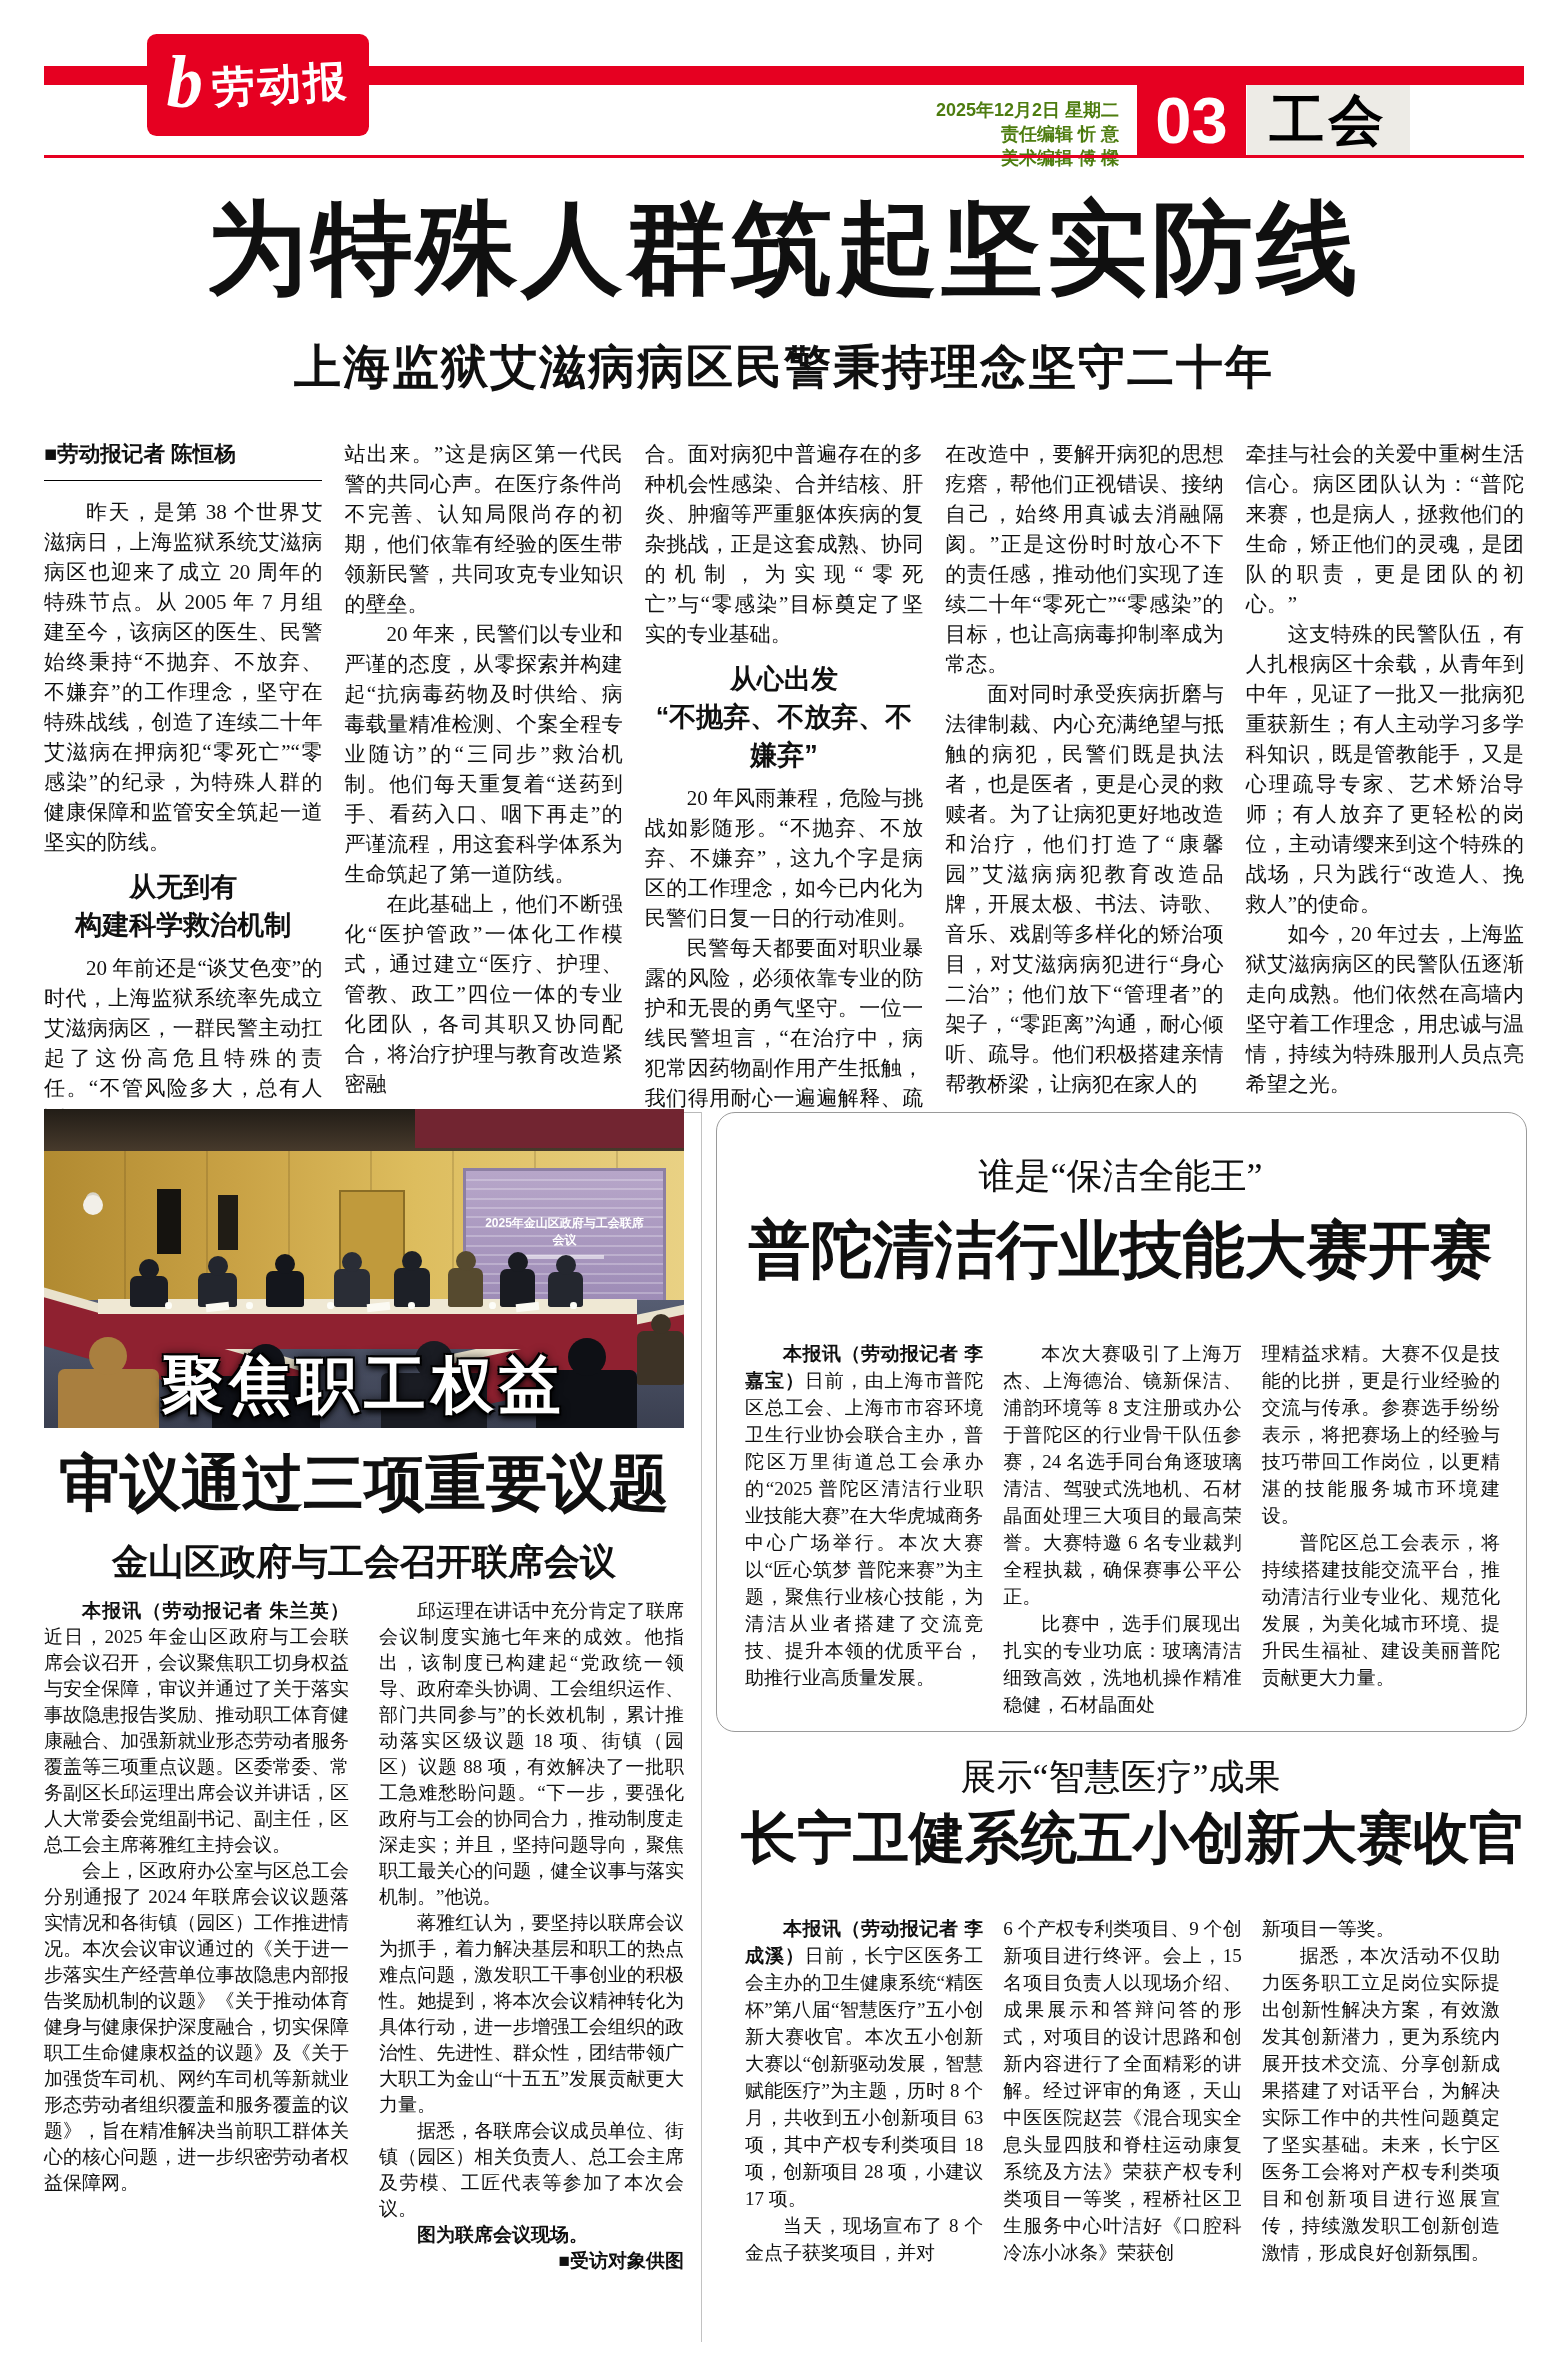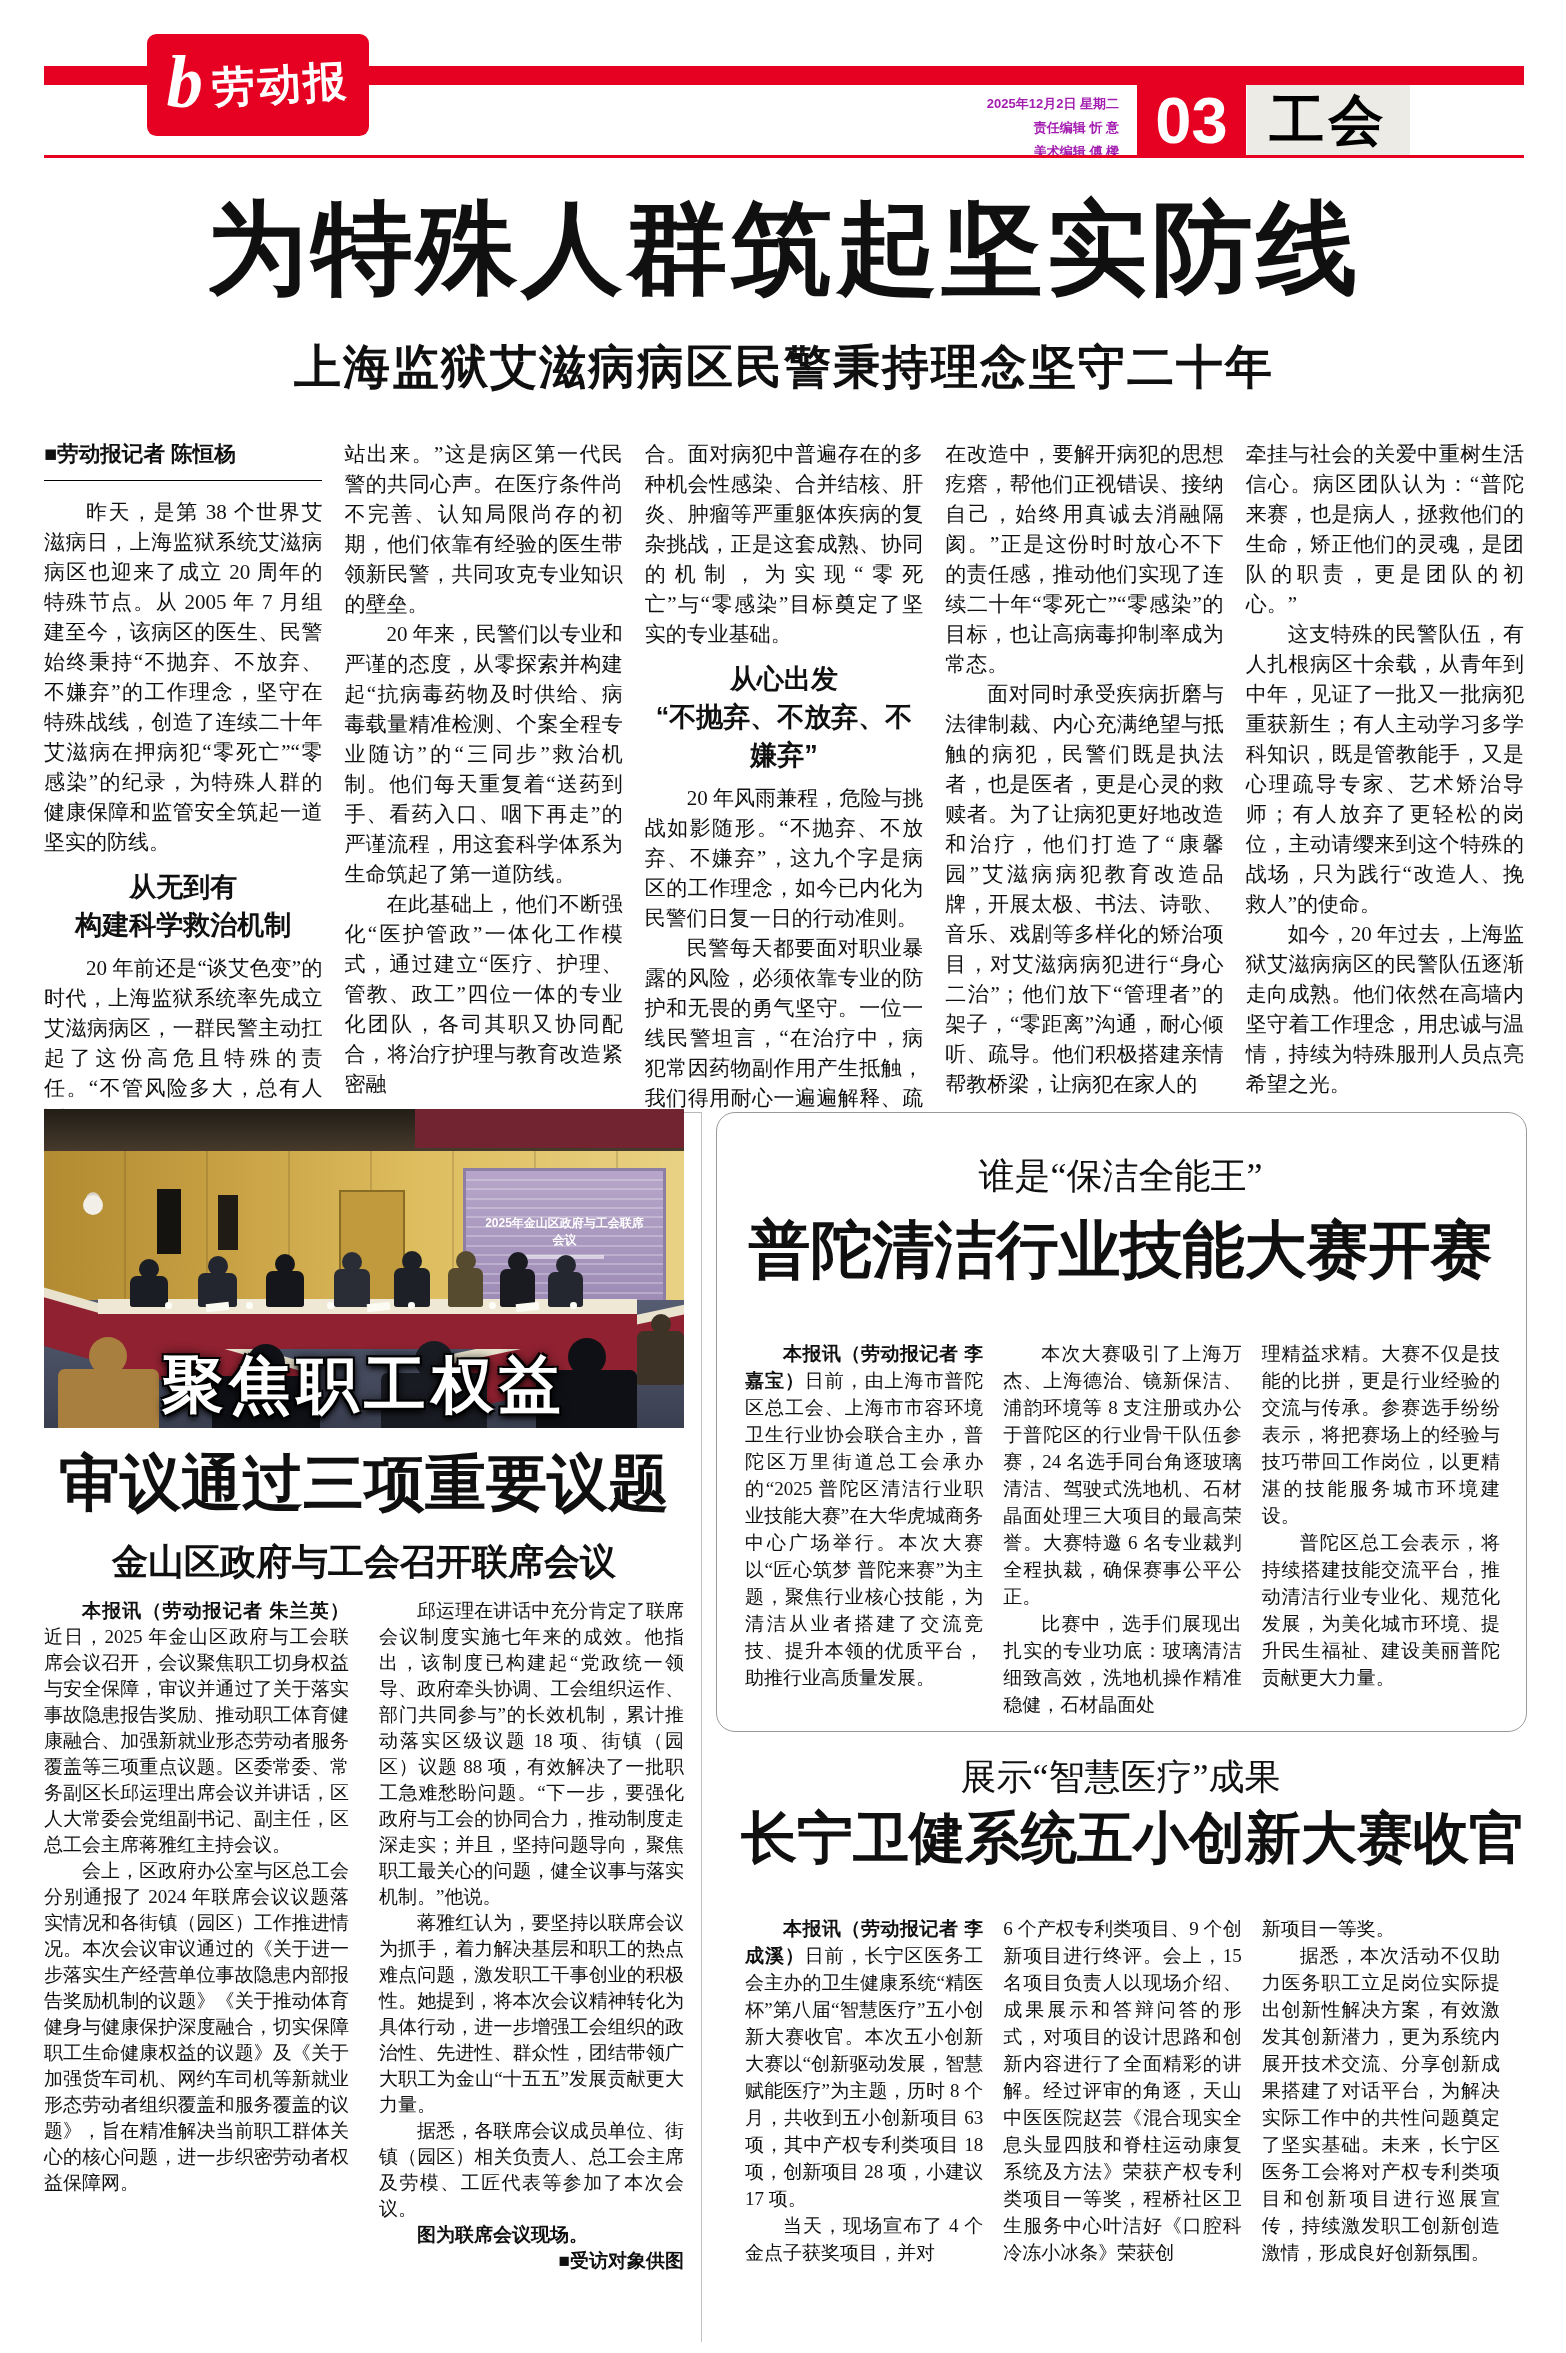--- a/index.html
+++ b/index.html
@@ -6,23 +6,23 @@
   #page{position:relative;width:1567px;height:2354px;background:#ffffff;margin:0 auto;
         font-family:"Liberation Serif","DejaVu Serif",serif;color:#101010;overflow:hidden;}
 
   
   .top-bar{position:absolute;left:44px;top:66px;width:1480px;height:19px;background:#e60021;}
   .logo-box{position:absolute;left:147px;top:34px;width:222px;height:102px;background:#e60021;
             border-radius:9.4px;display:flex;align-items:center;justify-content:center;gap:9.4px;}
   .logo-b{color:#fff;font:italic 900 73px "Liberation Serif","DejaVu Serif",serif;line-height:1;transform:translateY(-2.7px);}
   .logo-text{color:#fff;font-weight:900;font-size:43px;letter-spacing:2.7px;transform:rotate(-3deg);
              font-family:"Liberation Sans","DejaVu Sans",sans-serif;}
-  .header-meta{position:absolute;left:863px;top:92px;width:256px;text-align:right;
+  .header-meta{position:absolute;left:863px;top:98px;width:256px;text-align:right;
                font-family:"Liberation Sans","DejaVu Sans",sans-serif;font-weight:700;
-               font-size:13px;line-height:24px;color:#a21caf;}
+               font-size:18px;line-height:24px;color:#4d7c0f;}
   .page-num{position:absolute;left:1137px;top:85px;width:109px;height:71px;background:#e60021;
             color:#fff;display:flex;align-items:center;justify-content:center;
             font-family:"Liberation Sans","DejaVu Sans",sans-serif;font-weight:900;font-size:65px;}
   .section-box{position:absolute;left:1247px;top:85px;width:163px;height:71px;background:#edebe6;
             color:#000;display:flex;align-items:center;justify-content:center;
             font-family:"Liberation Sans","DejaVu Sans",sans-serif;font-weight:900;font-size:55px;letter-spacing:4px;}
   .header-rule{position:absolute;left:44px;top:155px;width:1480px;height:2.7px;background:#e60021;}
 
   
   .lead-h1{position:absolute;left:44px;top:189px;width:1480px;text-align:center;
@@ -233,21 +233,21 @@
         <p class="pc">理精益求精。大赛不仅是技能的比拼，更是行业经验的交流与传承。参赛选手纷纷表示，将把赛场上的经验与技巧带回工作岗位，以更精湛的技能服务城市环境建设。</p>
         <p class="p">普陀区总工会表示，将持续搭建技能交流平台，推动清洁行业专业化、规范化发展，为美化城市环境、提升民生福祉、建设美丽普陀贡献更大力量。</p>
       </div>
   </div>
 
   <div class="cn-kicker">展示“智慧医疗”成果</div>
   <div class="cn-h1">长宁卫健系统五小创新大赛收官</div>
   <div class="cn-cols">
     <div class="news-col">
         <p class="p"><b class="lead-in">本报讯（劳动报记者 李成溪）</b>日前，长宁区医务工会主办的卫生健康系统“精医杯”第八届“智慧医疗”五小创新大赛收官。本次五小创新大赛以“创新驱动发展，智慧赋能医疗”为主题，历时 8 个月，共收到五小创新项目 63 项，其中产权专利类项目 18 项，创新项目 28 项，小建议 17 项。</p>
-        <p class="p">当天，现场宣布了 4 个金点子获奖项目，并对</p>
+        <p class="p">当天，现场宣布了 8 个金点子获奖项目，并对</p>
       </div>
     <div class="news-col">
         <p class="pc">6 个产权专利类项目、9 个创新项目进行终评。会上，15 名项目负责人以现场介绍、成果展示和答辩问答的形式，对项目的设计思路和创新内容进行了全面精彩的讲解。经过评审的角逐，天山中医医院赵芸《混合现实全息头显四肢和脊柱运动康复系统及方法》荣获产权专利类项目一等奖，程桥社区卫生服务中心叶洁好《口腔科冷冻小冰条》荣获创</p>
       </div>
     <div class="news-col">
         <p class="pc">新项目一等奖。</p>
         <p class="p">据悉，本次活动不仅助力医务职工立足岗位实际提出创新性解决方案，有效激发其创新潜力，更为系统内展开技术交流、分享创新成果搭建了对话平台，为解决实际工作中的共性问题奠定了坚实基础。未来，长宁区医务工会将对产权专利类项目和创新项目进行巡展宣传，持续激发职工创新创造激情，形成良好创新氛围。</p>
       </div>
   </div>
 

